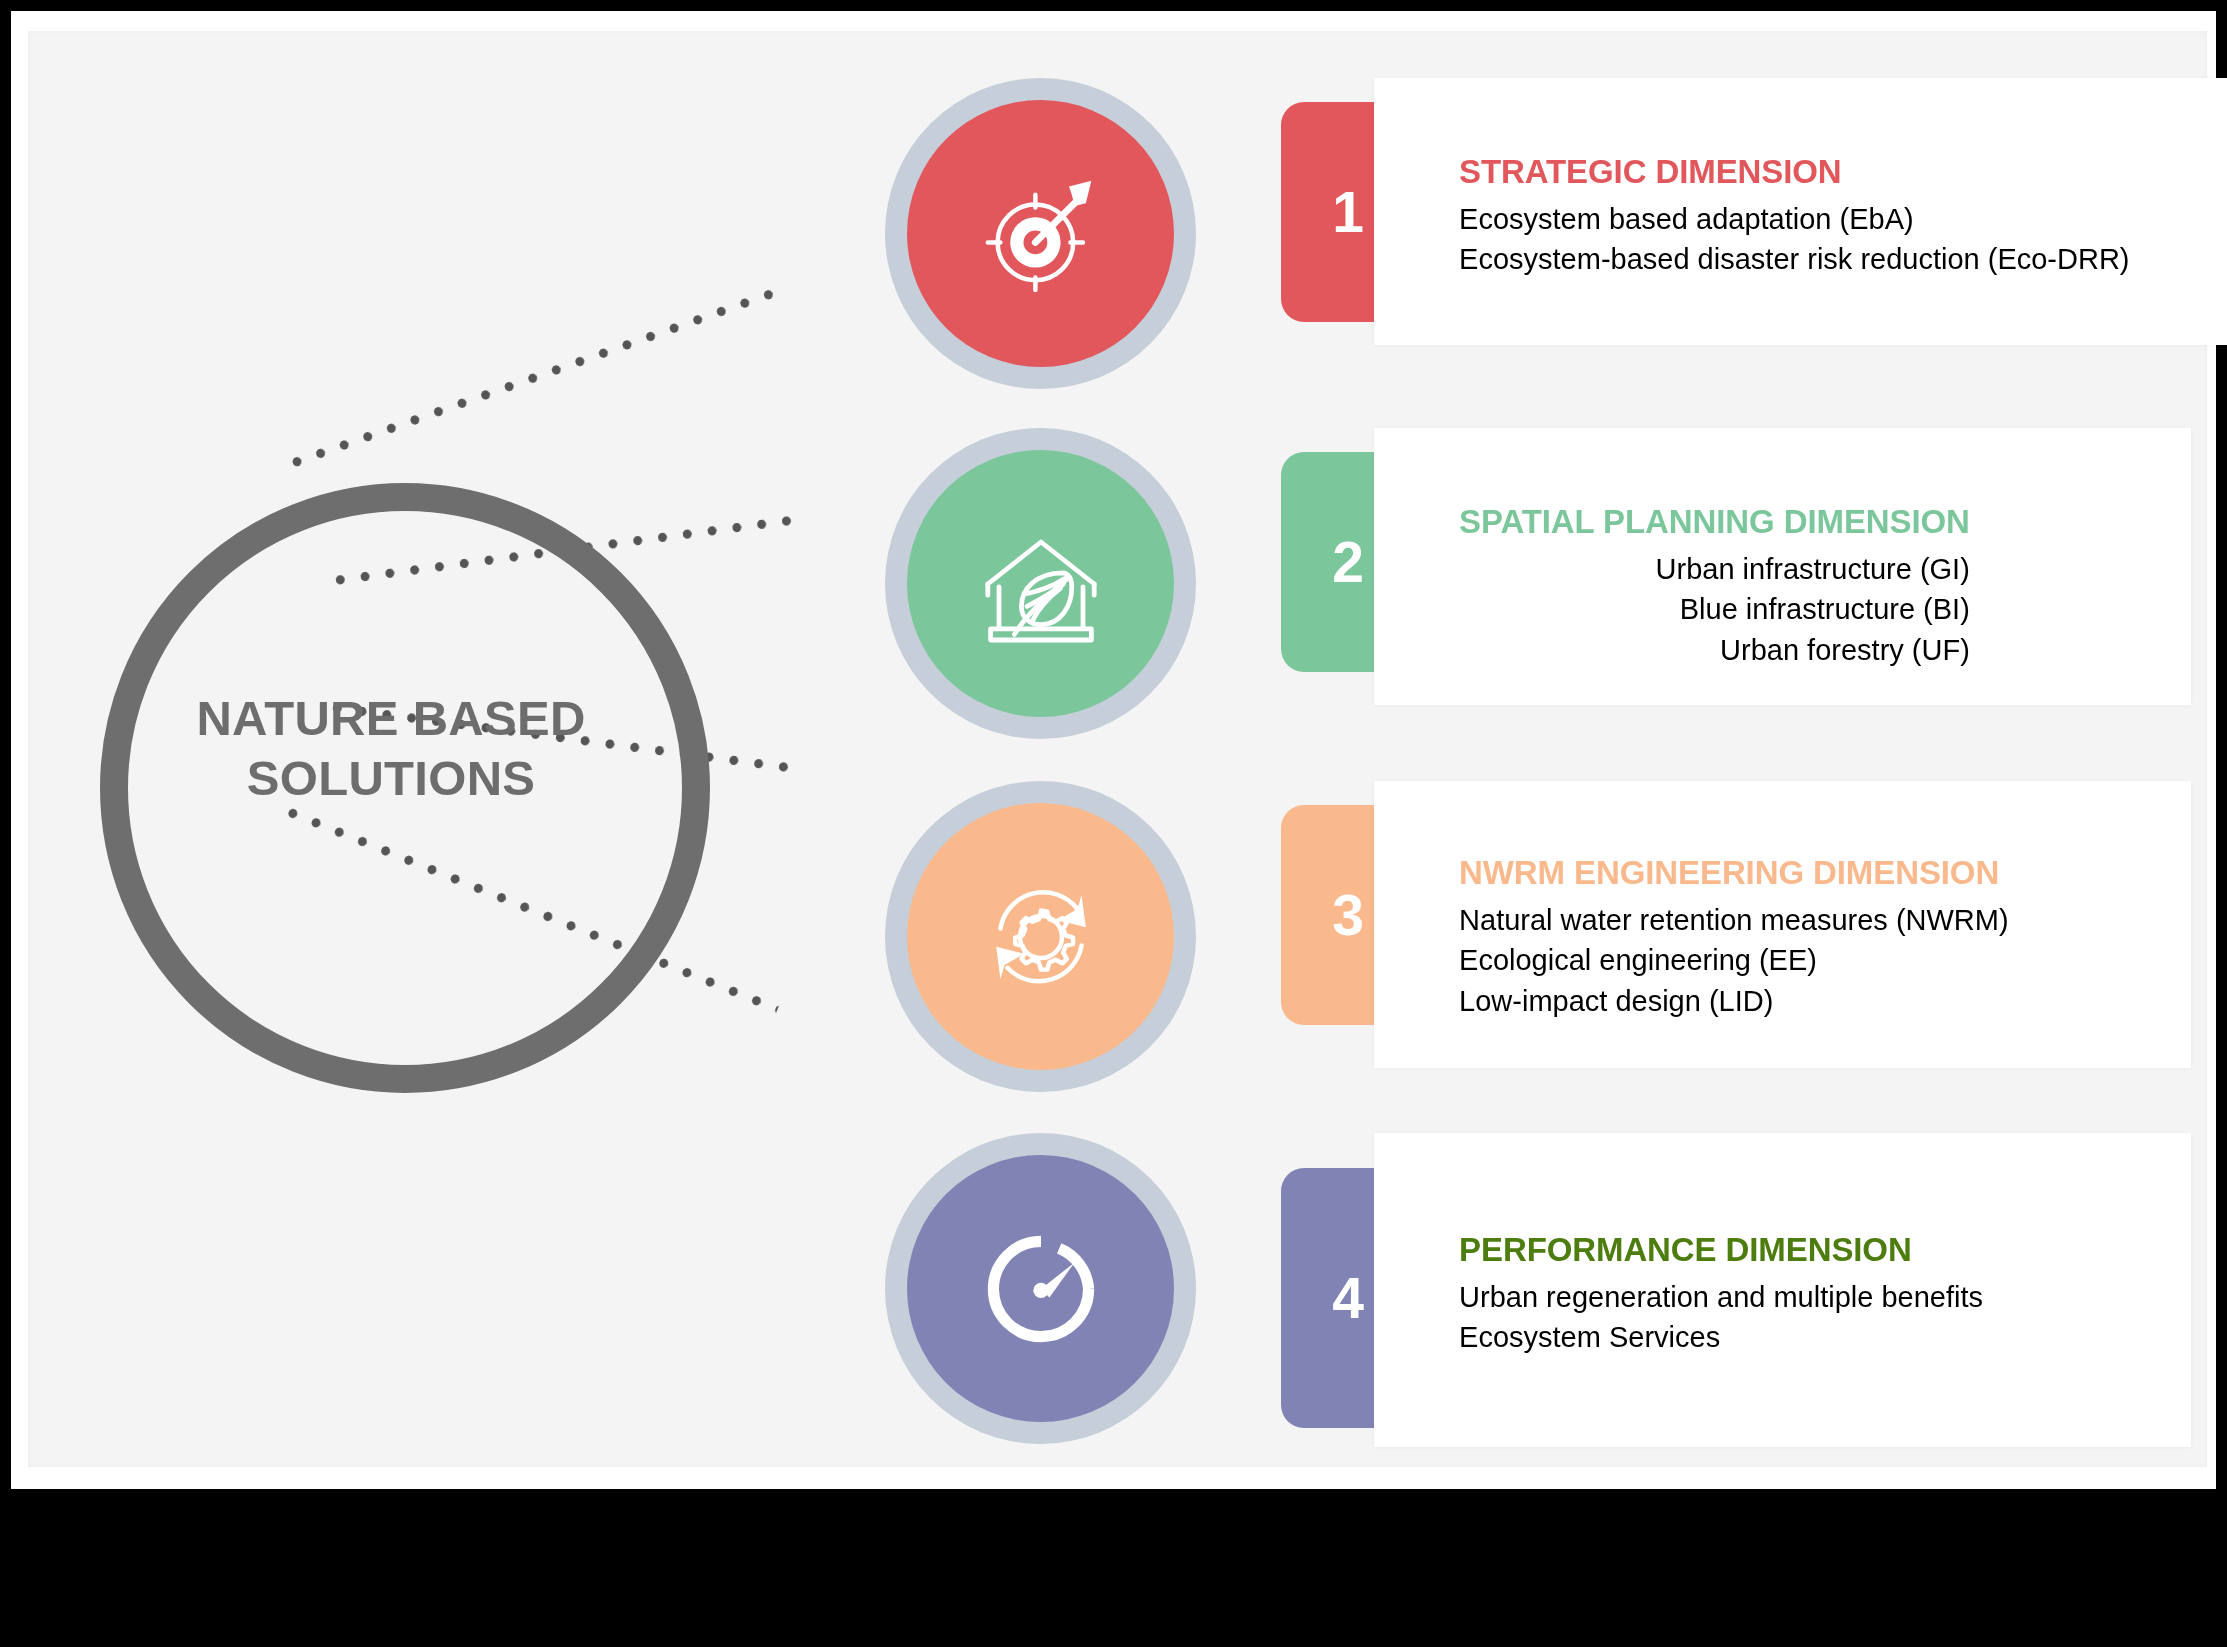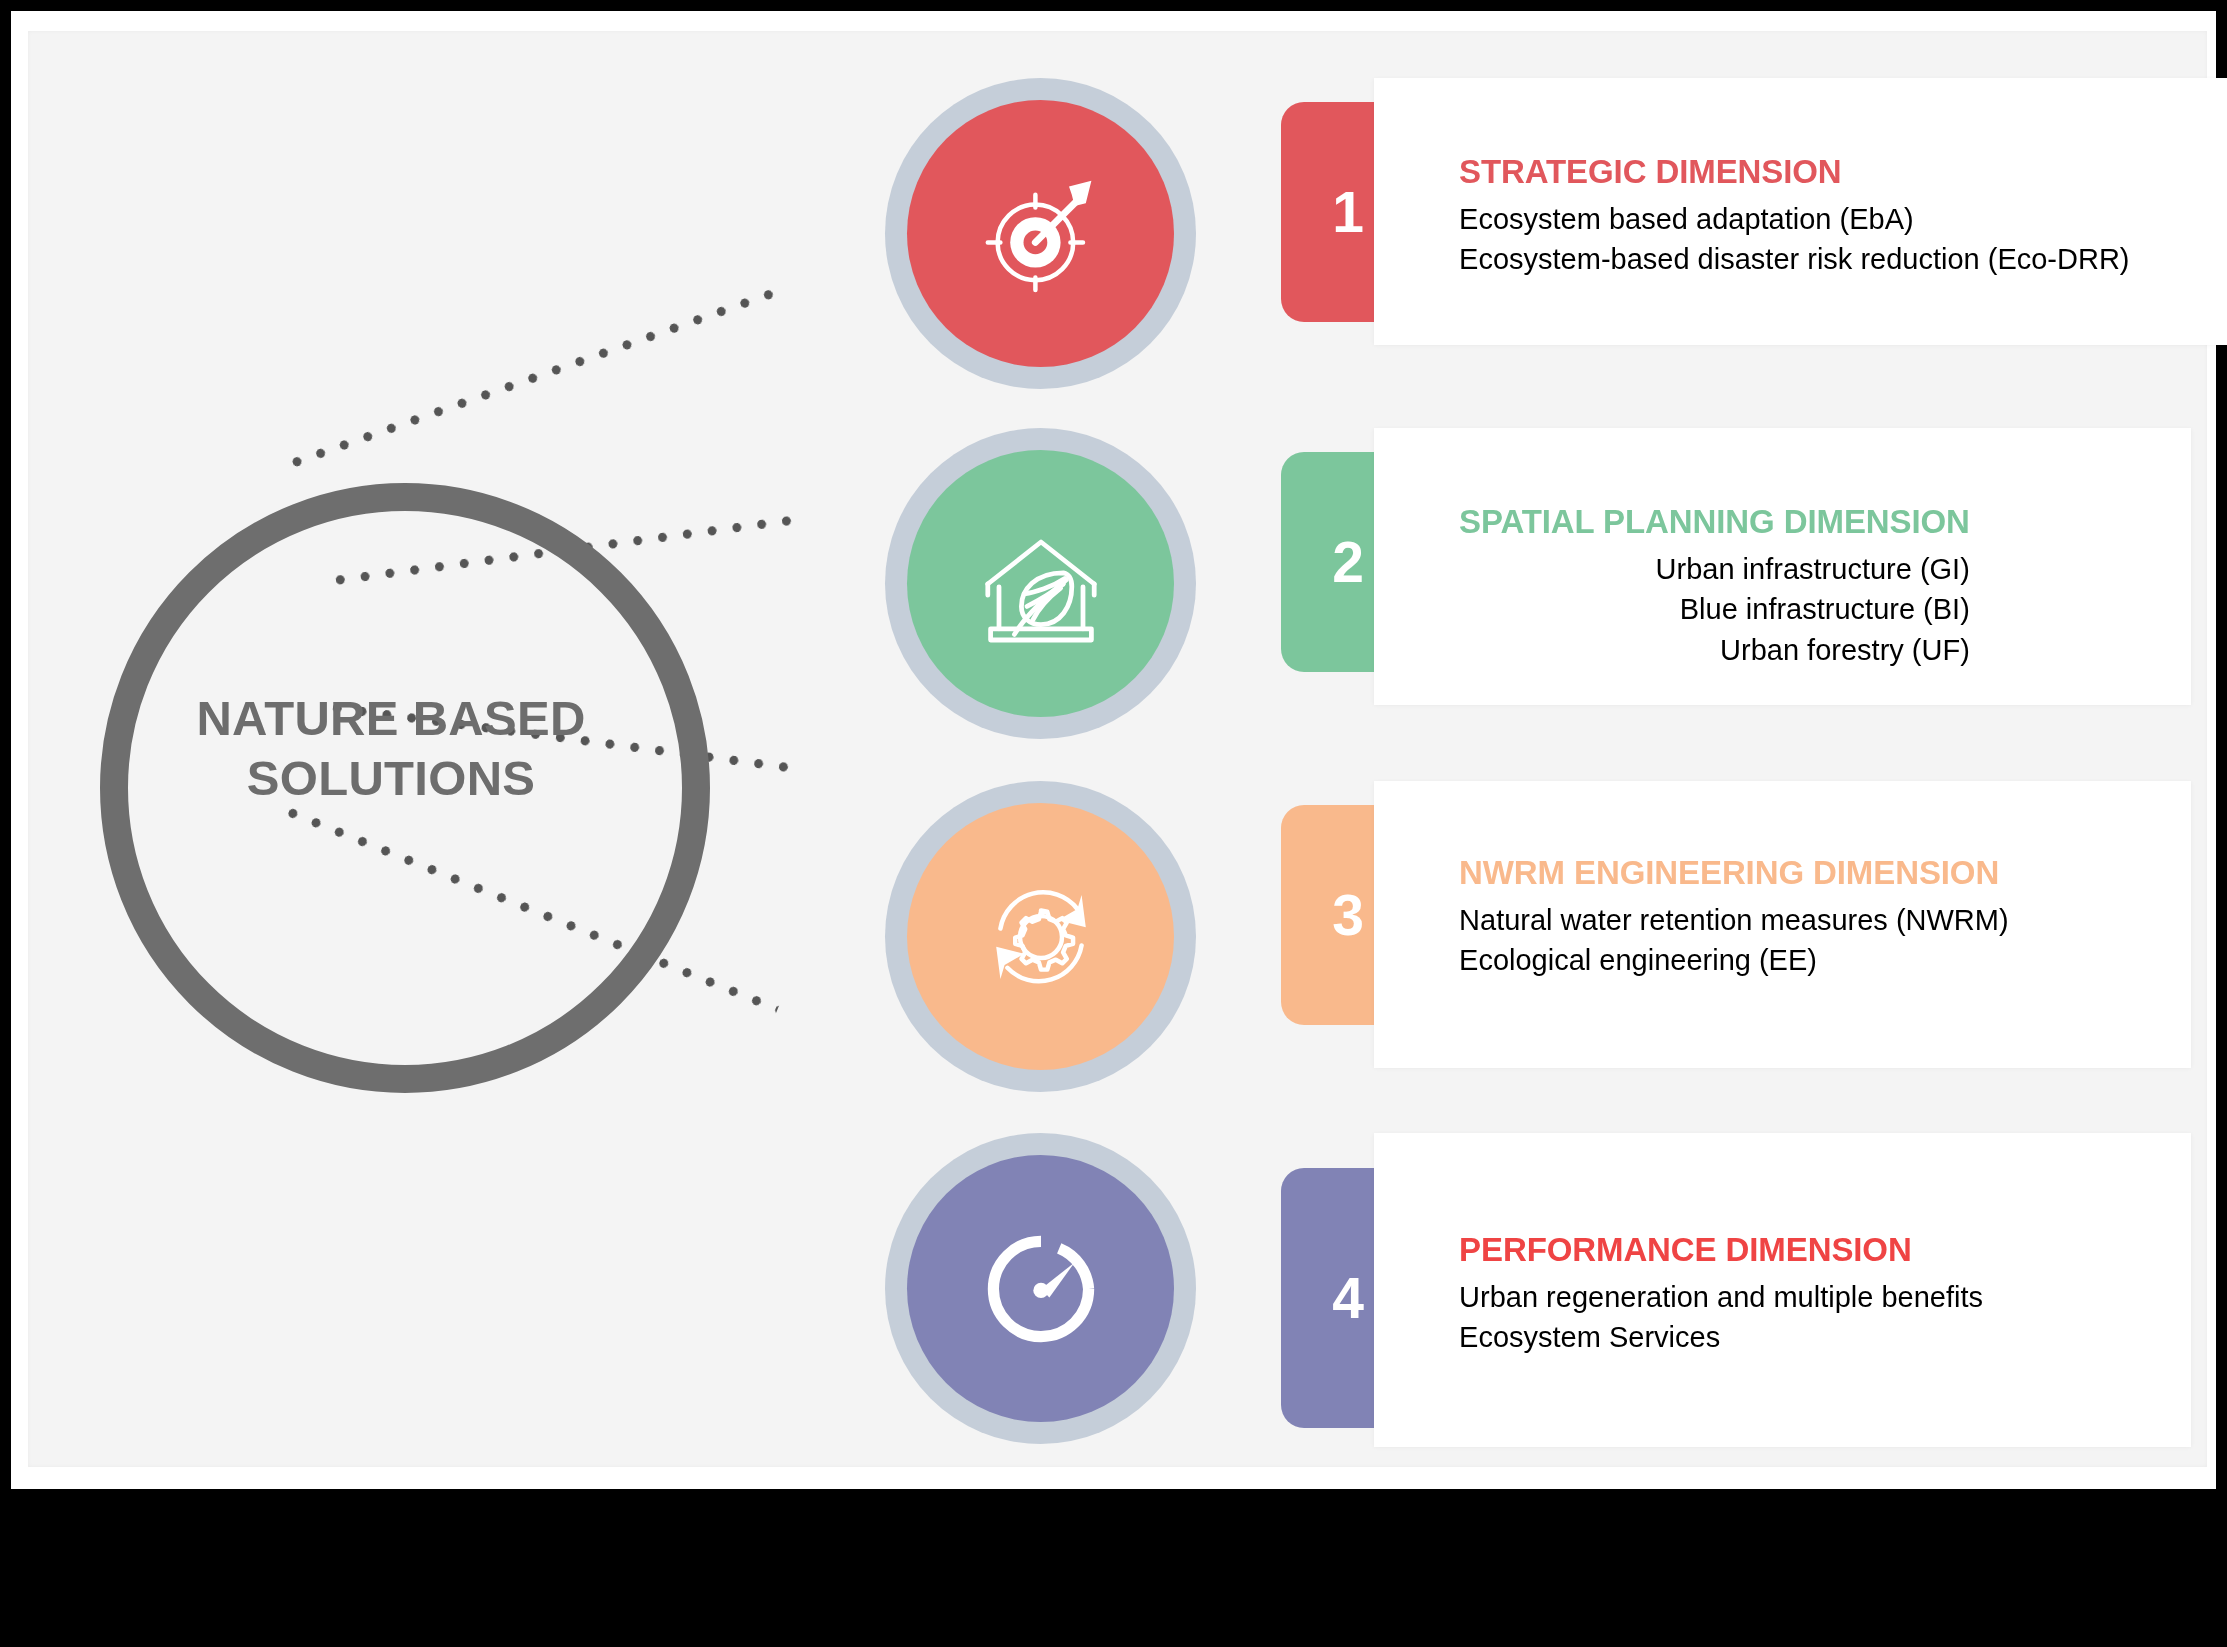--- a/index.html
+++ b/index.html
@@ -133,20 +133,21 @@
           </div>
         </div>
         <div class="numtab" style="left:1253px;top:23.4px;height:220px;background:#f9b98c;">
           <span>3</span>
         </div>
         <div class="card" style="left:1346px;top:0px;width:817px;height:287px;">
           <div class="card-body" style="top:75px;">
             <div class="card-title" style="color:#f9b98c;">NWRM ENGINEERING DIMENSION</div>
             <div class="card-line">Natural water retention measures (NWRM)</div>
             <div class="card-line">Ecological engineering (EE)</div>
+            <div class="card-line">Low-impact design (LID)</div>
           </div>
         </div>
       </div>
 
       <div class="row" style="top:1102px;height:334px;">
         <div class="bubble" style="left:857px;top:0px;">
           <div class="bubble-inner" style="background:#8183b5;">
             <svg viewBox="0 0 100 100">
               <g fill="none" stroke="#fff" stroke-width="8" stroke-linecap="butt">
                 <path d="M50 16 A34 34 0 1 0 84 50"></path>
@@ -155,21 +156,21 @@
               <path d="M50 50 L74 31 L56 56 Z" fill="#fff"></path>
               <circle cx="50" cy="51" r="5.5" fill="#fff"></circle>
             </svg>
           </div>
         </div>
         <div class="numtab" style="left:1253px;top:35px;height:260px;background:#8183b5;">
           <span>4</span>
         </div>
         <div class="card" style="left:1346px;top:0px;width:817px;height:314px;">
           <div class="card-body" style="top:100px;">
-            <div class="card-title" style="color:#ef4444;">PERFORMANCE DIMENSION</div>
+            <div class="card-title" style="color:#4d7c0f;">PERFORMANCE DIMENSION</div>
             <div class="card-line">Urban regeneration and multiple benefits</div>
             <div class="card-line">Ecosystem Services</div>
           </div>
         </div>
       </div>
 
     </div>
   </div>
 </div>
 

